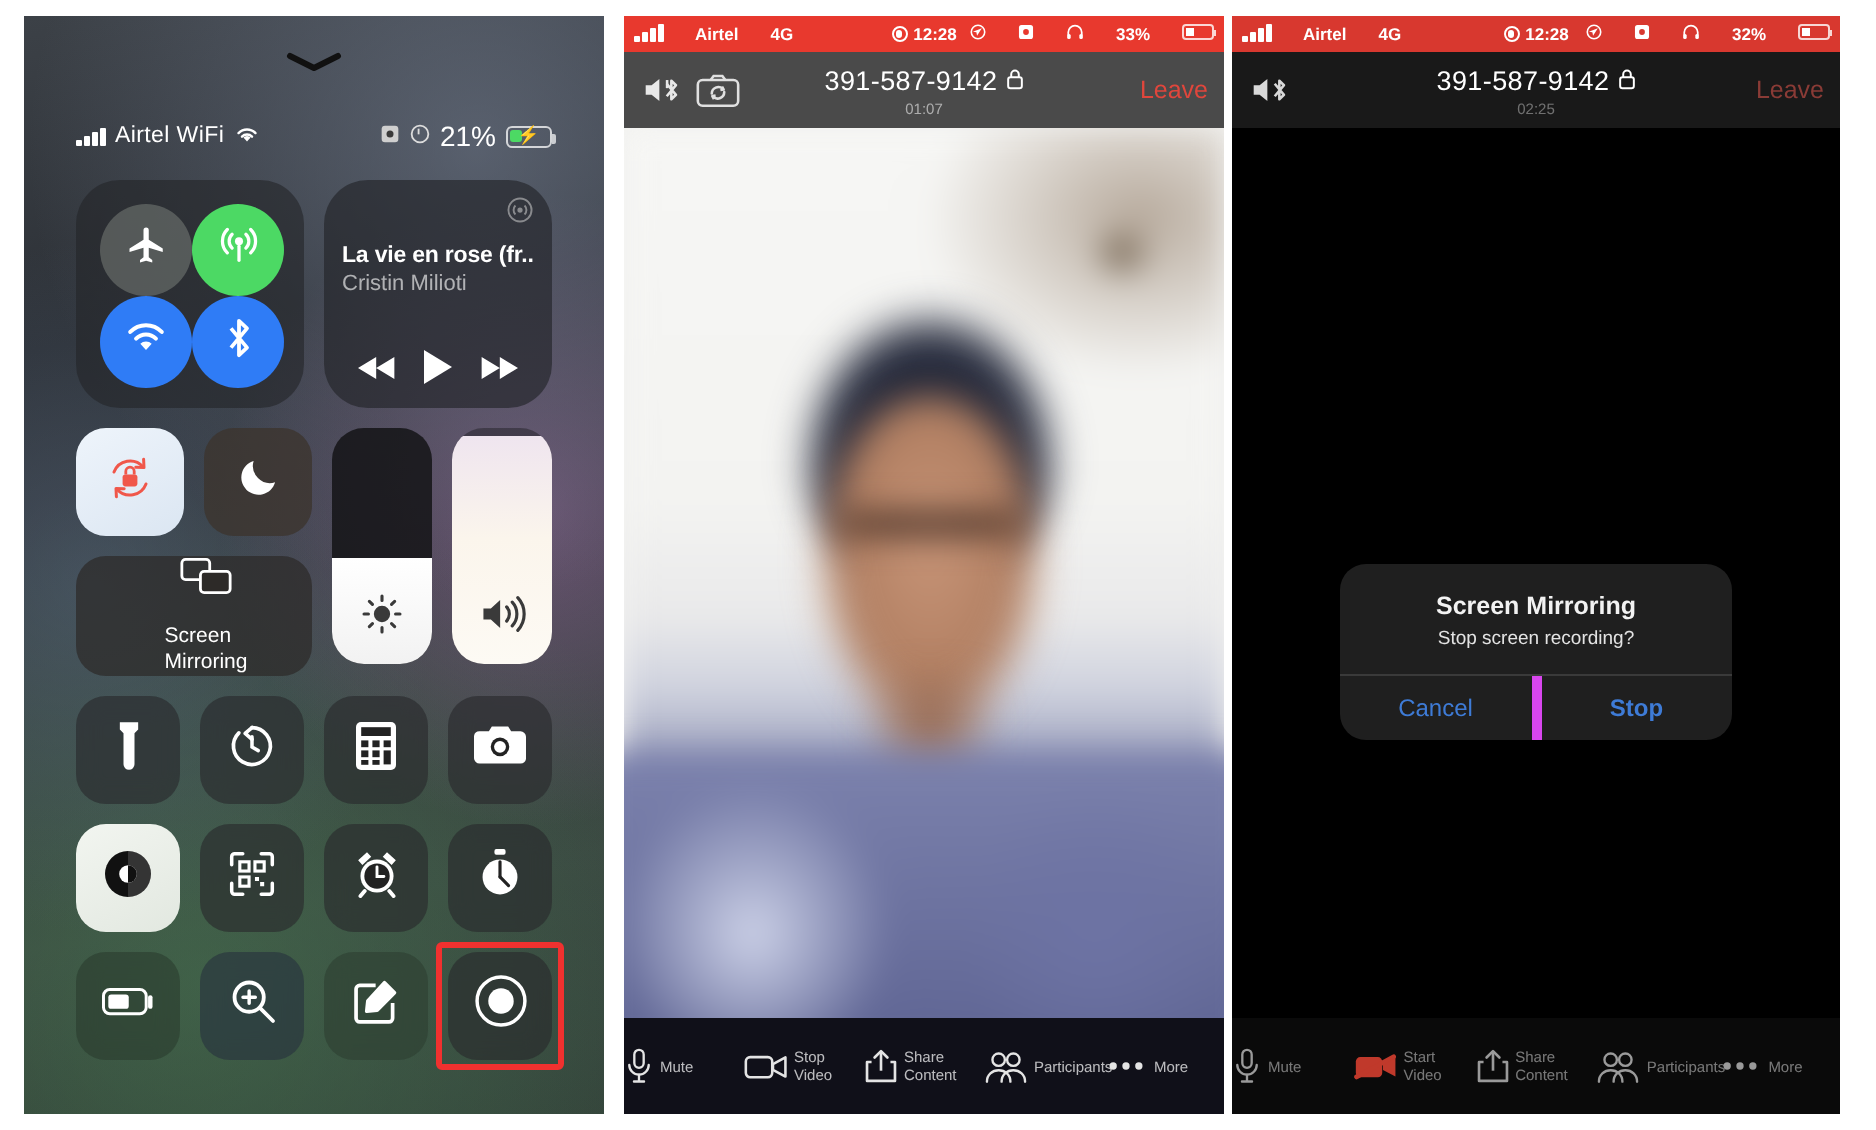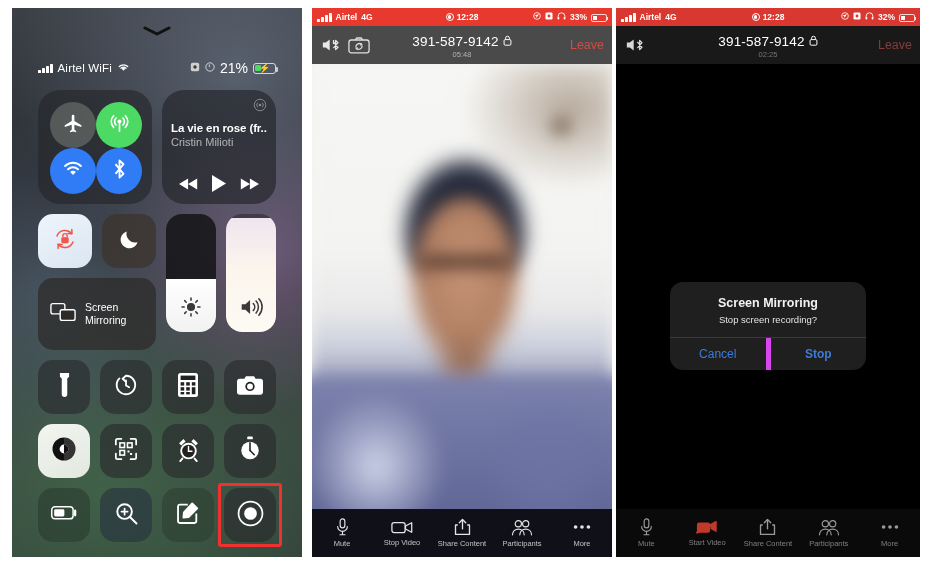--- a/index.html
+++ b/index.html
@@ -75,22 +75,22 @@
   .music .mctrl svg{ display:block; }
 
   
   .row2{ display:flex; gap:10px; align-items:flex-start; }
   .row2col{ display:flex; flex-direction:column; gap:10px; }
   .tile-rot{ width:54px; height:54px; border-radius:15px;
     background:linear-gradient(150deg,#eef4fb,#dbe6f2); display:flex;
     align-items:center; justify-content:center; }
   .tile-dnd{ width:54px; height:54px; border-radius:15px;
     background:rgba(60,52,46,.8); display:flex; align-items:center; justify-content:center; }
-  .tile-mirror{ width:118px; height:72px; border-radius:15px; background:rgba(45,42,40,.72);
-    display:flex; align-items:center; gap:9px; padding-left:12px; }
+  .tile-mirror{ width:118px; height:60px; border-radius:15px; background:rgba(45,42,40,.72);
+    display:flex; align-items:center; gap:9px; padding-left:12px;flex-direction:column; }
   .tile-mirror .lbl{ color:#fff; font-size:10.5px; line-height:13px; }
 
   .slider{ width:54px; height:118px; border-radius:16px; overflow:hidden;
     position:relative; display:flex; align-items:flex-end; }
   .slider .track{ position:absolute; inset:0; background:rgba(20,20,22,.85); }
   .slider .fillv{ position:absolute; left:0; right:0; bottom:0;
     background:linear-gradient(180deg,#ffffff,#f2f2f2); }
   .slider .gi{ position:absolute; left:0; right:0; bottom:14px; display:flex;
     justify-content:center; }
   .slider.vol .track{ background:rgba(20,20,22,.4); }
@@ -101,21 +101,21 @@
 
   
   .phone{ position:absolute; top:8px; height:549px; overflow:hidden; background:#000; }
   #phone-mid{ left:312px; width:300px; }
   #phone-right{ left:616px; width:304px; }
 
   .sbar{ height:18px; background:#e8392e; display:flex; align-items:center;
     justify-content:space-between; padding:0 5px; color:#fff; font-size:8.5px;
     font-weight:bold; position:relative; }
   #phone-right .sbar{ background:#d8382f; }
-  .sbar .sl,.sbar .sr{ display:flex; align-items:flex-end; gap:4px; }
+  .sbar .sl,.sbar .sr{ display:flex; align-items:flex-start; gap:16px; }
   .sbar .sc{ position:absolute; left:0; right:0; text-align:center;
     display:flex; align-items:center; justify-content:center; gap:3px; }
   .sbar .bars i{ background:#fff; }
   .recdot{ width:8px; height:8px; border-radius:50%; border:1.4px solid #fff;
     display:inline-flex; align-items:center; justify-content:center; }
   .recdot::after{ content:""; width:3.5px; height:3.5px; border-radius:50%; background:#fff; }
   .sbat{ position:relative; width:16px; height:8px; border:1px solid rgba(255,255,255,.8);
     border-radius:2px; }
   .sbat::after{ content:""; position:absolute; right:-2.4px; top:2px; width:1.6px; height:3px;
     background:rgba(255,255,255,.8); }
@@ -163,21 +163,21 @@
   .vshirt{ position:absolute; left:-5%; top:70%; width:110%; height:34%;
     background:
       radial-gradient(ellipse 30% 70% at 24% 60%, #cdd2e8, rgba(205,210,232,0) 70%),
       radial-gradient(ellipse 30% 70% at 76% 60%, #6d73a4, rgba(109,115,164,0) 70%),
       linear-gradient(180deg,#7c82ad,#5e6493);
     filter:blur(8px); }
 
   .zbar{ height:48px; display:flex; align-items:center; justify-content:space-around;
     background:rgba(20,20,30,.82); }
   #phone-right .zbar{ background:#0a0a0a; }
-  .zitem{ display:flex; flex-direction:column; align-items:center; gap:3px; width:20%; }
+  .zitem{ display:flex; flex-direction:row; align-items:center; gap:3px; width:20%; }
   .zitem .zl{ color:rgba(255,255,255,.72); font-size:7.5px; }
   #phone-right .zitem .zl{ color:rgba(255,255,255,.45); }
   .zitem svg{ display:block; }
 
   
   .overlay{ position:absolute; inset:0; }
   .alert{ position:absolute; left:50%; top:218px; transform:translateX(-50%);
     width:196px; border-radius:13px; background:#1f1f1f; overflow:hidden; }
   .alert .atop{ padding:14px 12px 12px; text-align:center; }
   .alert .atitle{ color:#f2f2f2; font-size:12.5px; font-weight:bold; }
@@ -560,21 +560,21 @@
       <div class="center">
         <div class="num">
           <span>391-587-9142</span>
           <span>
             <svg width="9" height="11" viewBox="0 0 10 12" fill="none" stroke="#fff" stroke-width="1.1">
                 <rect x="1.2" y="5" width="7.6" height="6.2" rx="1.3"></rect>
                 <path d="M2.9 5V3.4a2.1 2.1 0 0 1 4.2 0V5"></path>
               </svg>
           </span>
         </div>
-        <div class="tmr">05:48</div>
+        <div class="tmr">01:07</div>
       </div>
       <span class="leave">Leave</span>
     </div>
 
     <div class="video">
       <div class="vbg"></div>
       <div class="vhair"></div>
       <div class="vface"></div>
       <div class="veyes"></div>
       <div class="vneck"></div>

